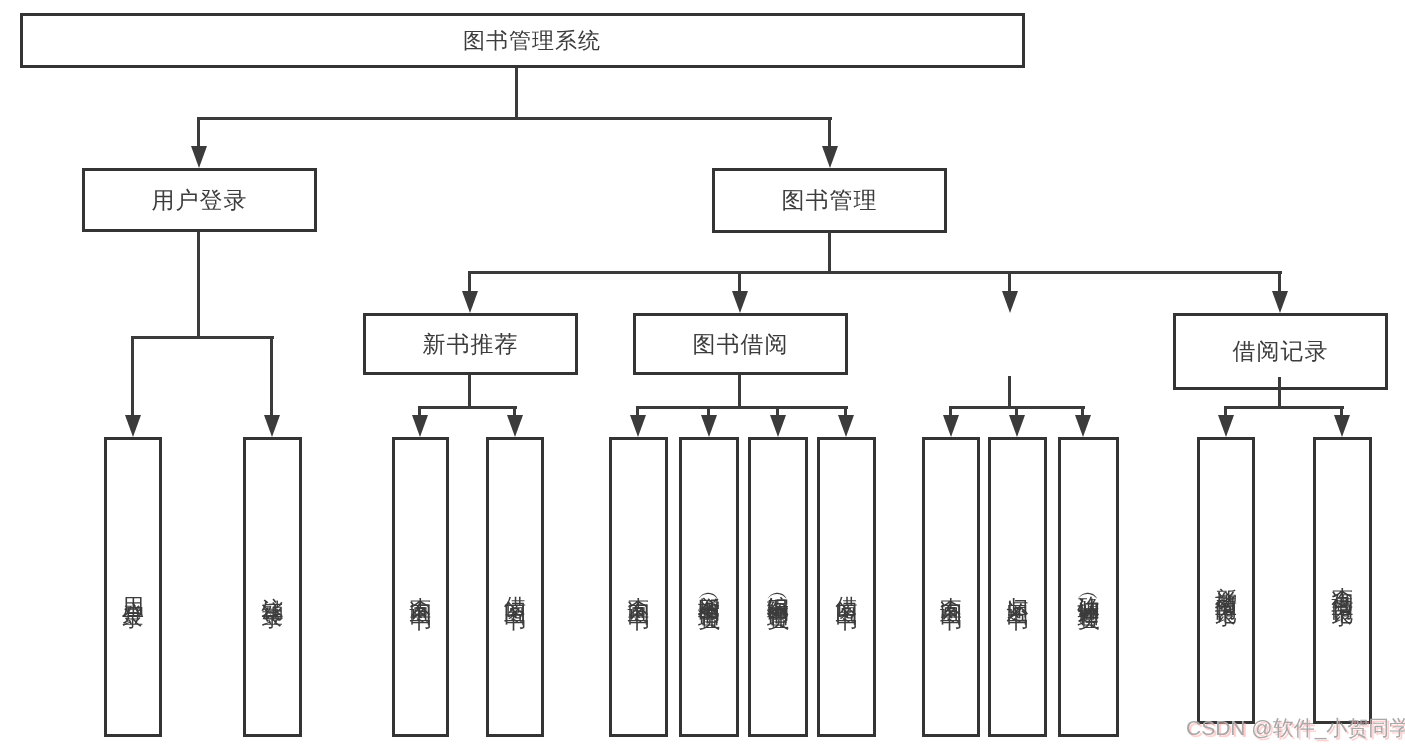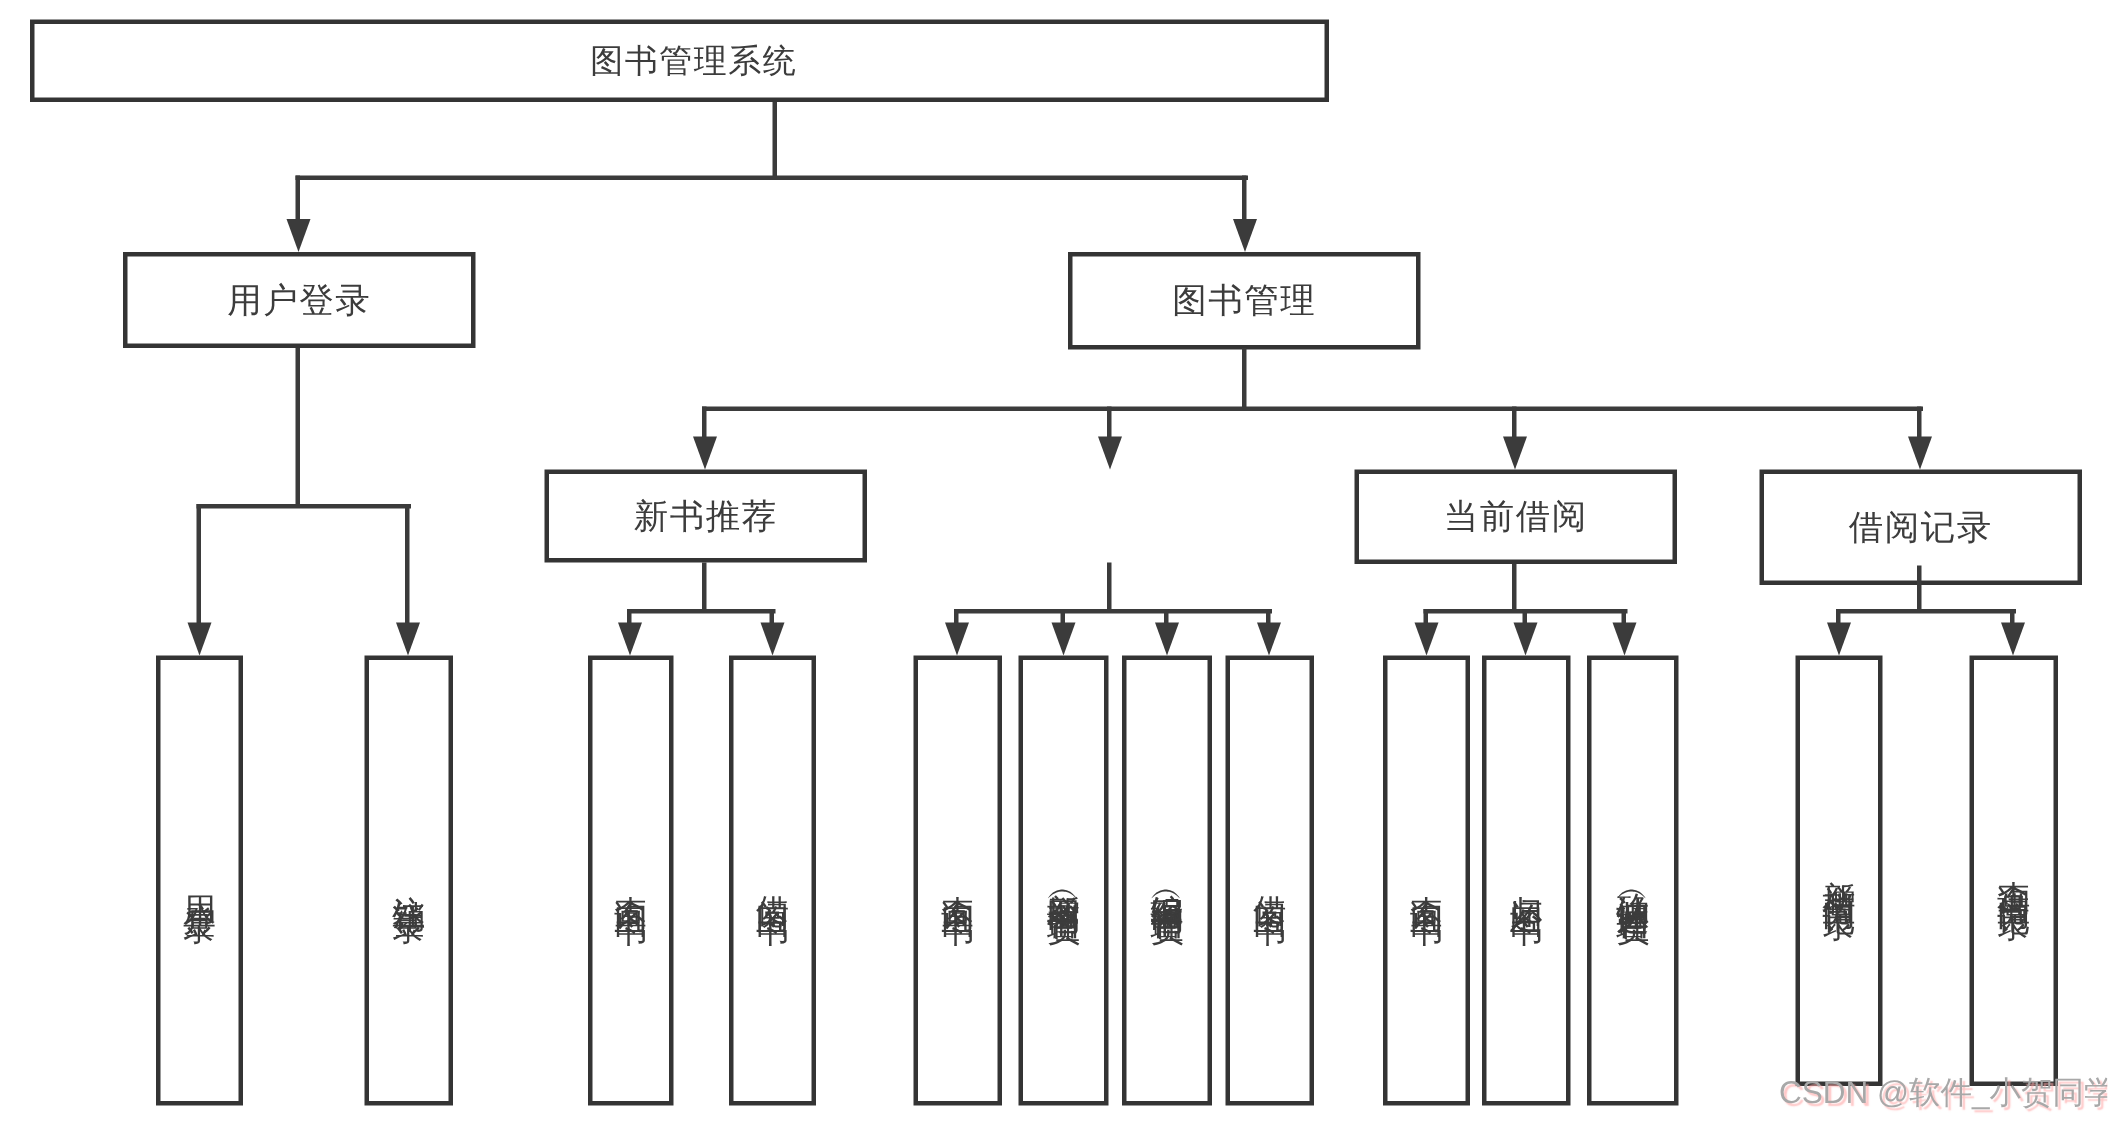--- a/index.html
+++ b/index.html
@@ -30,21 +30,21 @@
   }
   .vline{position:absolute;width:3px;background:#3b3b3b;}
   .hline{position:absolute;height:3px;background:#3b3b3b;}
   .arrowhead{
     position:absolute;width:0;height:0;
     border-left:8px solid transparent;
     border-right:8px solid transparent;
     border-top:22px solid #3b3b3b;
   }
   
-  #b-root   {left:20px;  top:13px;  width:866px;height:55px;font-size:22px;padding-left:19px;}
+  #b-root   {left:20px;  top:13px;  width:1005px;height:55px;font-size:22px;padding-left:19px;}
   #b-login  {left:82px;  top:168px; width:235px; height:64px;}
   #b-mgmt   {left:712px; top:168px; width:235px; height:65px;}
   #b-newrec {left:363px; top:313px; width:215px; height:62px;}
   #b-borrow {left:633px; top:313px; width:215px; height:62px;}
   #b-current{left:903px; top:313px; width:215px; height:63px;}
   #b-records{left:1173px;top:313px; width:215px; height:77px;}
   
   #l1 {left:104px; top:437px;width:58px;height:300px;}
   #l2 {left:243px; top:437px;width:59px;height:300px;}
   #l3 {left:392px; top:437px;width:57px;height:300px;}
@@ -108,21 +108,21 @@
 </style>
 </head>
 <body>
 
 <div id="canvas">
 
   <div class="box" id="b-root">图书管理系统</div>
   <div class="box" id="b-login">用户登录</div>
   <div class="box" id="b-newrec">新书推荐</div>
   <div class="box" id="b-mgmt">图书管理</div>
-  <div class="box" id="b-current">当前借阅</div>
+  <div class="box" id="b-borrow">图书借阅</div>
   <div class="box" id="b-records">借阅记录</div>
 
   <div class="box vbox" id="l1">用户登录</div>
   <div class="box vbox" id="l2">注销登录</div>
   <div class="box vbox" id="l3">查询图书</div>
   <div class="box vbox" id="l4">借阅图书</div>
   <div class="box vbox" id="l5">查询图书</div>
   <div class="box vbox" id="l6">新增图书（管理员）</div>
   <div class="box vbox" id="l7">编辑图书（管理员）</div>
   <div class="box vbox" id="l8">借阅图书</div>

